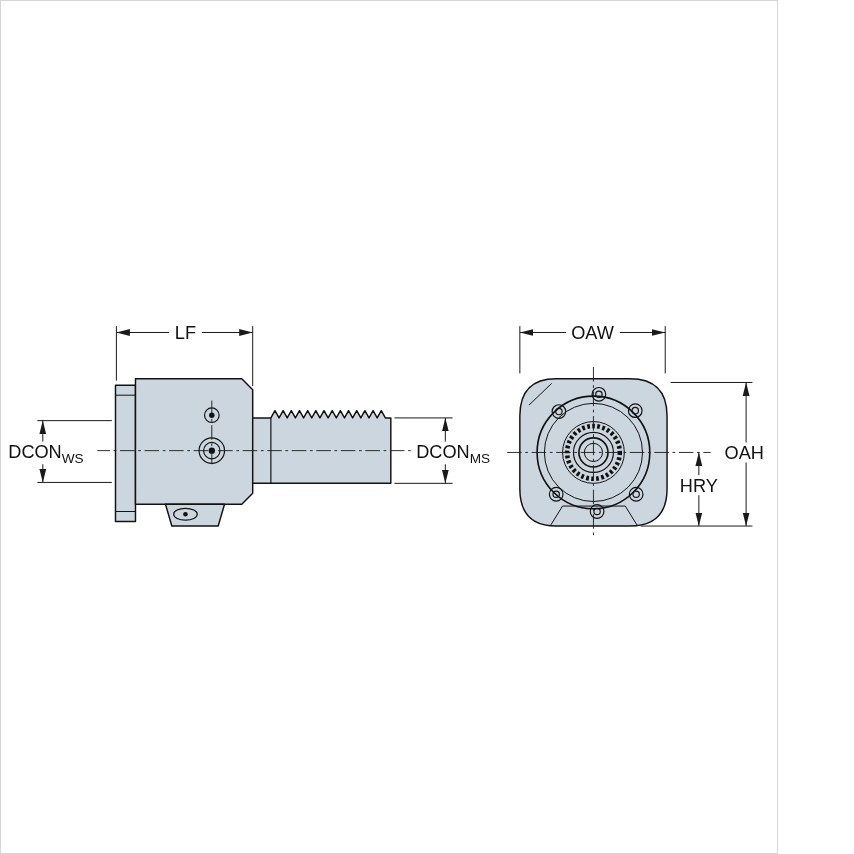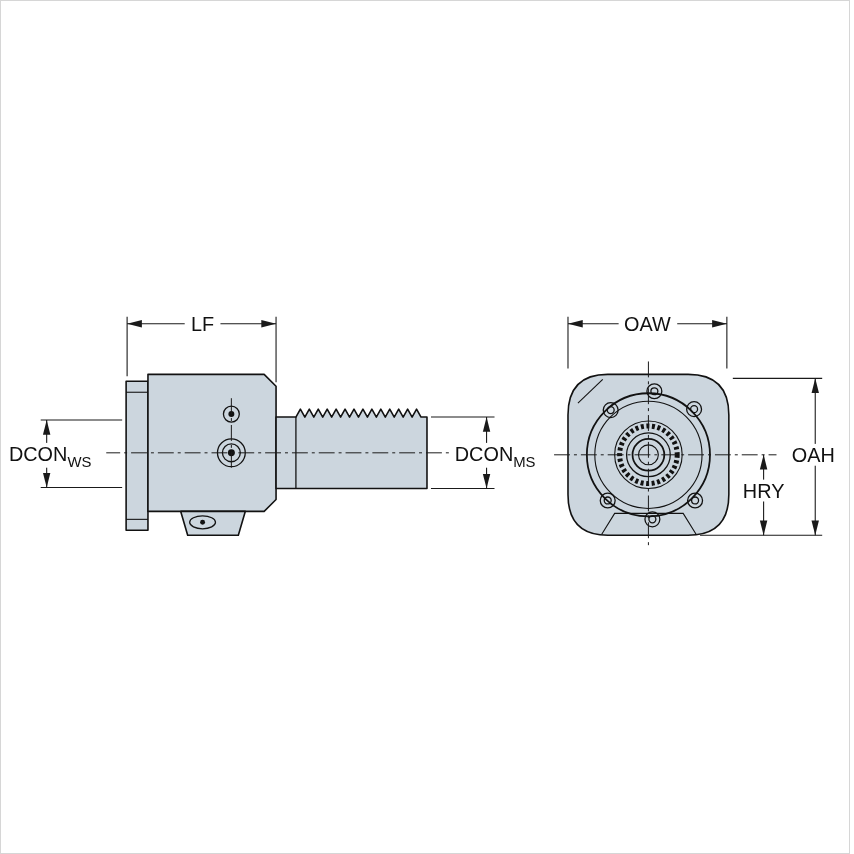--- a/index.html
+++ b/index.html
@@ -1,16 +1,16 @@
 <!DOCTYPE html>
 <html style="--body-fill: #ccd6de; --outline: #121212; --dim: #1a1a1a; --background: #ffffff; --border: #d6d6d6;"><head>
 <meta charset="utf-8">
 <style>
   html,body{margin:0;padding:0;background:#fff;}
-  #stage{position:relative;width:850px;height:854px;background:var(--background,#fff);
+  #stage{position:relative;width:778px;height:854px;background:var(--background,#fff);
          border:1px solid var(--border,#d6d6d6);box-sizing:border-box;
          font-family:"Liberation Sans",sans-serif;}
   svg{display:block;width:100%;height:100%;}
   .part{fill:var(--body-fill,#cdd6dd);stroke:var(--outline,#111);stroke-width:1.6;stroke-linejoin:round;}
   .edge{stroke:var(--outline,#111);fill:none;stroke-width:1.3;stroke-linejoin:round;}
   .edge2{stroke:var(--outline,#111);fill:none;stroke-width:1.8;}
   .thin{stroke:var(--outline,#111);fill:none;stroke-width:1.1;}
   .dot{fill:var(--outline,#111);stroke:none;}
   .dim{stroke:var(--dim,#1a1a1a);stroke-width:1.1;fill:none;}
   .cl{stroke:var(--dim,#1a1a1a);stroke-width:1;fill:none;stroke-dasharray:16 4 3 4;}

